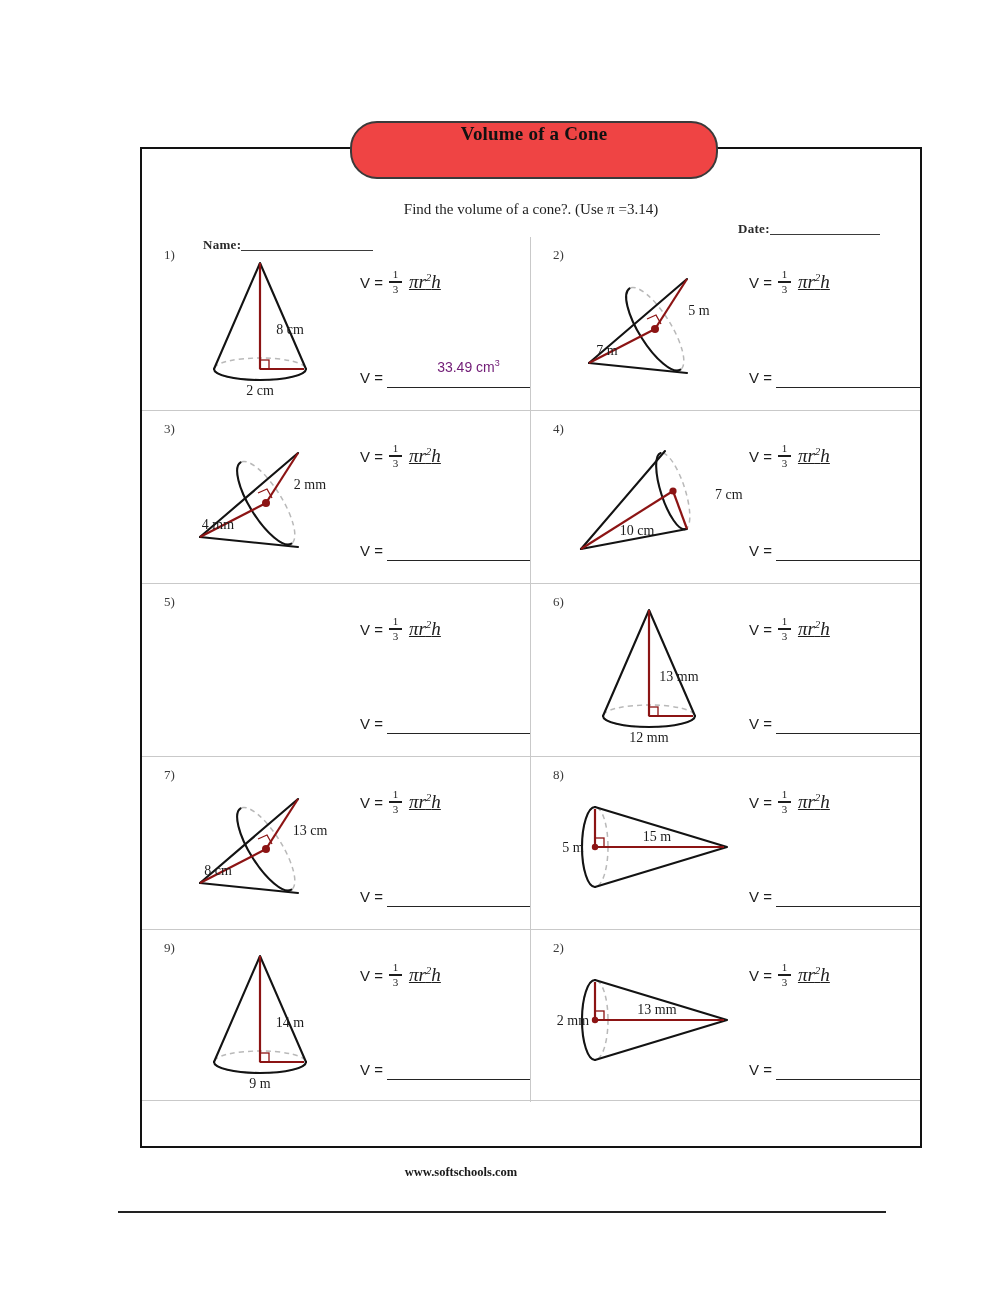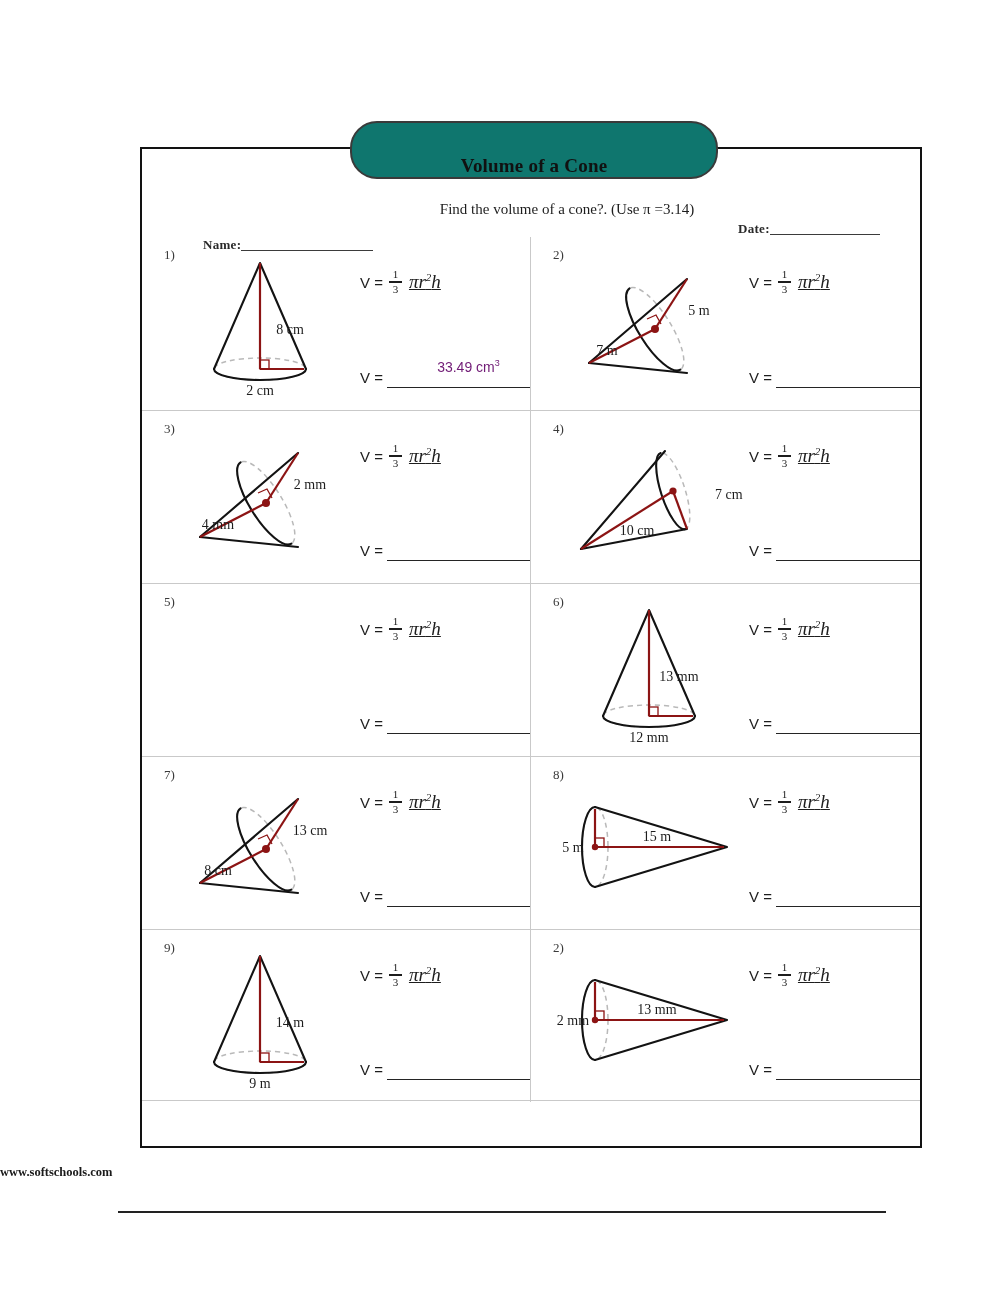--- a/index.html
+++ b/index.html
@@ -10,22 +10,22 @@
   }
   .page{position:absolute;left:0;top:0;width:1000px;height:1291px;}
 
   
   .frame{
     position:absolute;left:140px;top:147px;width:782px;height:1001px;
     border:2px solid #121212;box-sizing:border-box;background:#fff;
   }
   .title-badge{
     position:absolute;left:350px;top:121px;width:364px;height:54px;
-    border:2px solid #3a3a3a;border-radius:27px;background:#0f766e;
-    display:flex;align-items:flex-end;justify-content:center;z-index:5;
+    border:2px solid #3a3a3a;border-radius:27px;background:#ef4444;
+    display:flex;align-items:flex-start;justify-content:center;z-index:5;
   }
   .title-badge span{
     font-family:"Liberation Serif",serif;font-weight:bold;font-size:19px;
     letter-spacing:.2px;color:#111;
   }
 
   .namerow{position:absolute;left:0;top:20px;width:100%;height:34px;}
   .namefield{
     position:absolute;font-size:13px;color:#2a2a2a;white-space:nowrap;
     font-family:"Liberation Serif",serif;
@@ -34,21 +34,21 @@
   .namefield .blank{
     display:inline-block;border-bottom:1.3px solid #3b3b3b;vertical-align:-2px;
   }
   .nm{left:61px;top:24px;margin-top:44px;}
   .nm .blank{width:132px;}
   .dt{left:596px;top:24px;margin-top:28px;}
   .dt .blank{width:110px;}
 
   .instruction{
     position:absolute;left:0;top:52px;width:100%;text-align:center;
-    font-size:15px;color:#1d1d1d;font-family:"Liberation Serif",serif;padding-left:36px;
+    font-size:15px;color:#1d1d1d;font-family:"Liberation Serif",serif;
   }
 
   .grid{
     position:absolute;left:0;top:88px;width:100%;height:865px;
     display:grid;grid-template-columns:1fr 1fr;grid-template-rows:repeat(5,1fr);
   }
   .cell{
     position:relative;border-top:1.3px solid #c9c9c9;border-right:1.3px solid #c9c9c9;
     box-sizing:border-box;overflow:hidden;
   }
@@ -96,21 +96,21 @@
     color:#701a75;padding-bottom:9px;
   }
   .answer .aline sup{font-size:9px;}
 
   .bottomstrip{
     position:absolute;left:0;bottom:0;width:100%;height:46px;
     border-top:1.3px solid #c9c9c9;box-sizing:border-box;
   }
 
   .footer{
-    position:absolute;left:0;top:1165px;width:922px;text-align:left;
+    position:absolute;left:0;top:1165px;width:922px;text-align:center;
     font-family:"Liberation Serif",serif;font-size:12.5px;font-weight:600;color:#1a1a1a;
   }
   .footrule{
     position:absolute;left:118px;top:1211px;width:768px;height:0;
     border-top:2px solid #222;
   }
 
   
   .cone-outline{fill:none;stroke:#131313;stroke-width:2.1;stroke-linejoin:round;stroke-linecap:round;}
   .cone-back{fill:none;stroke:#b9b9b9;stroke-width:1.5;stroke-dasharray:5 4;}

